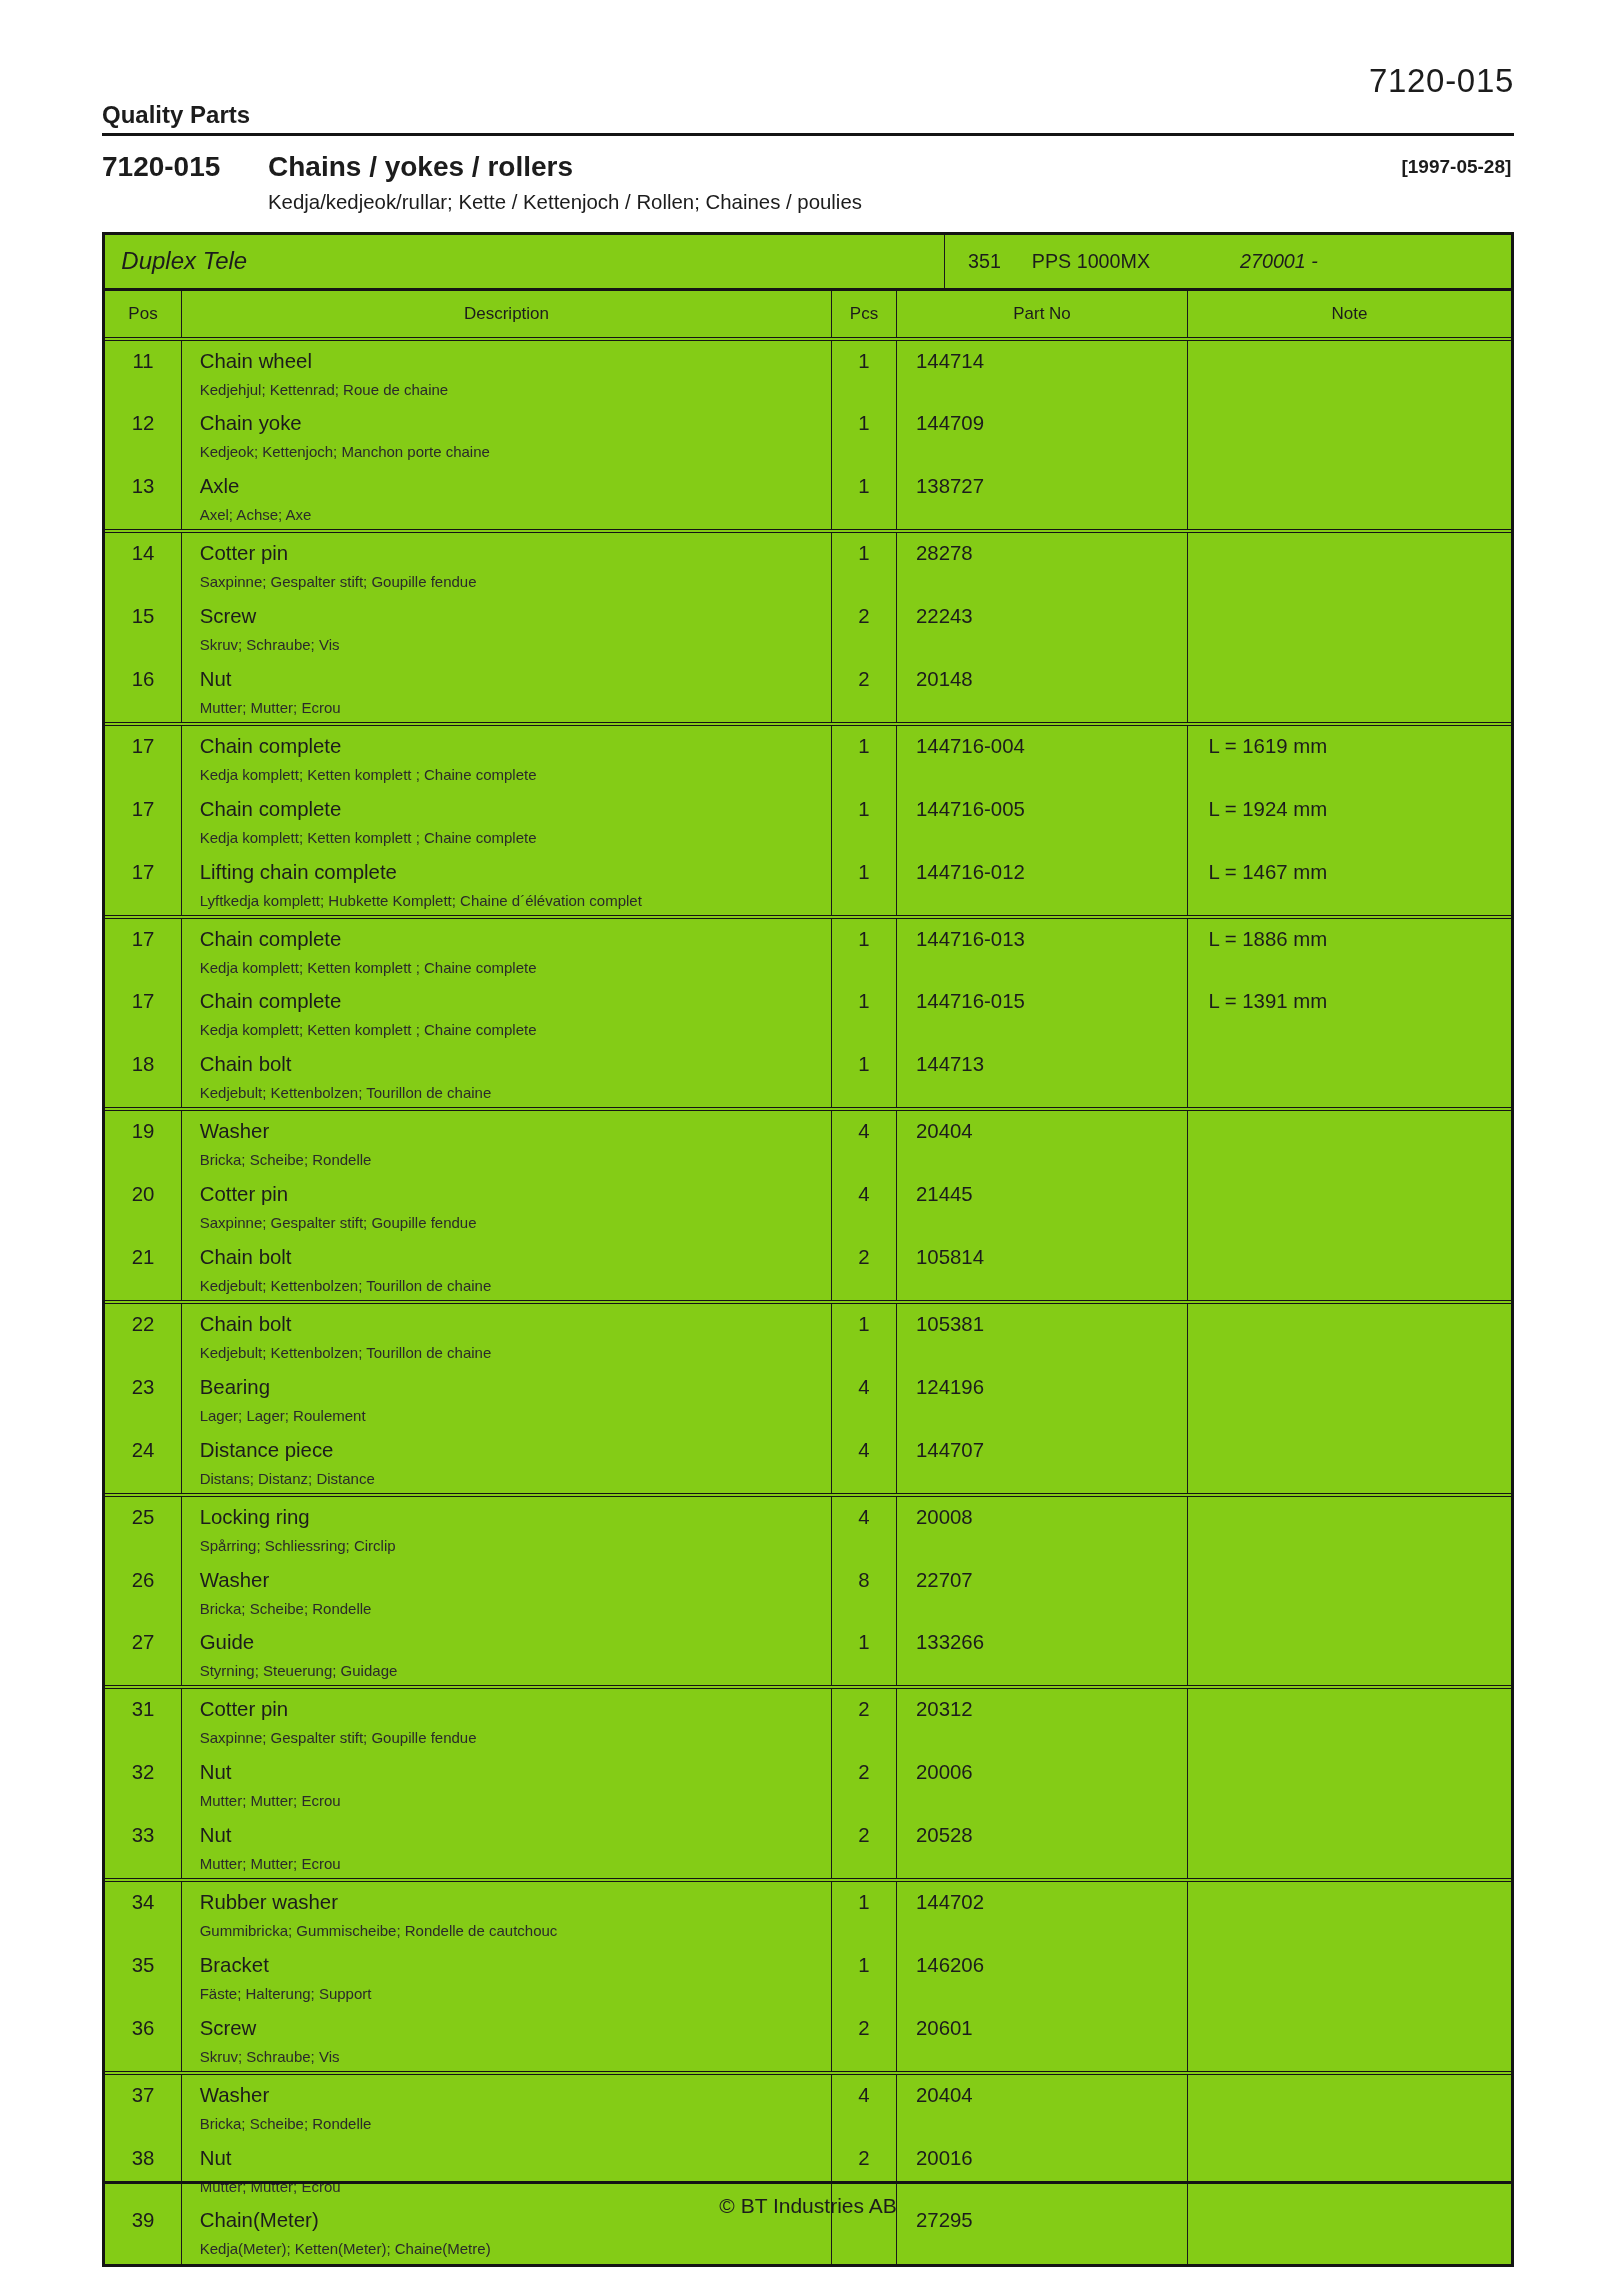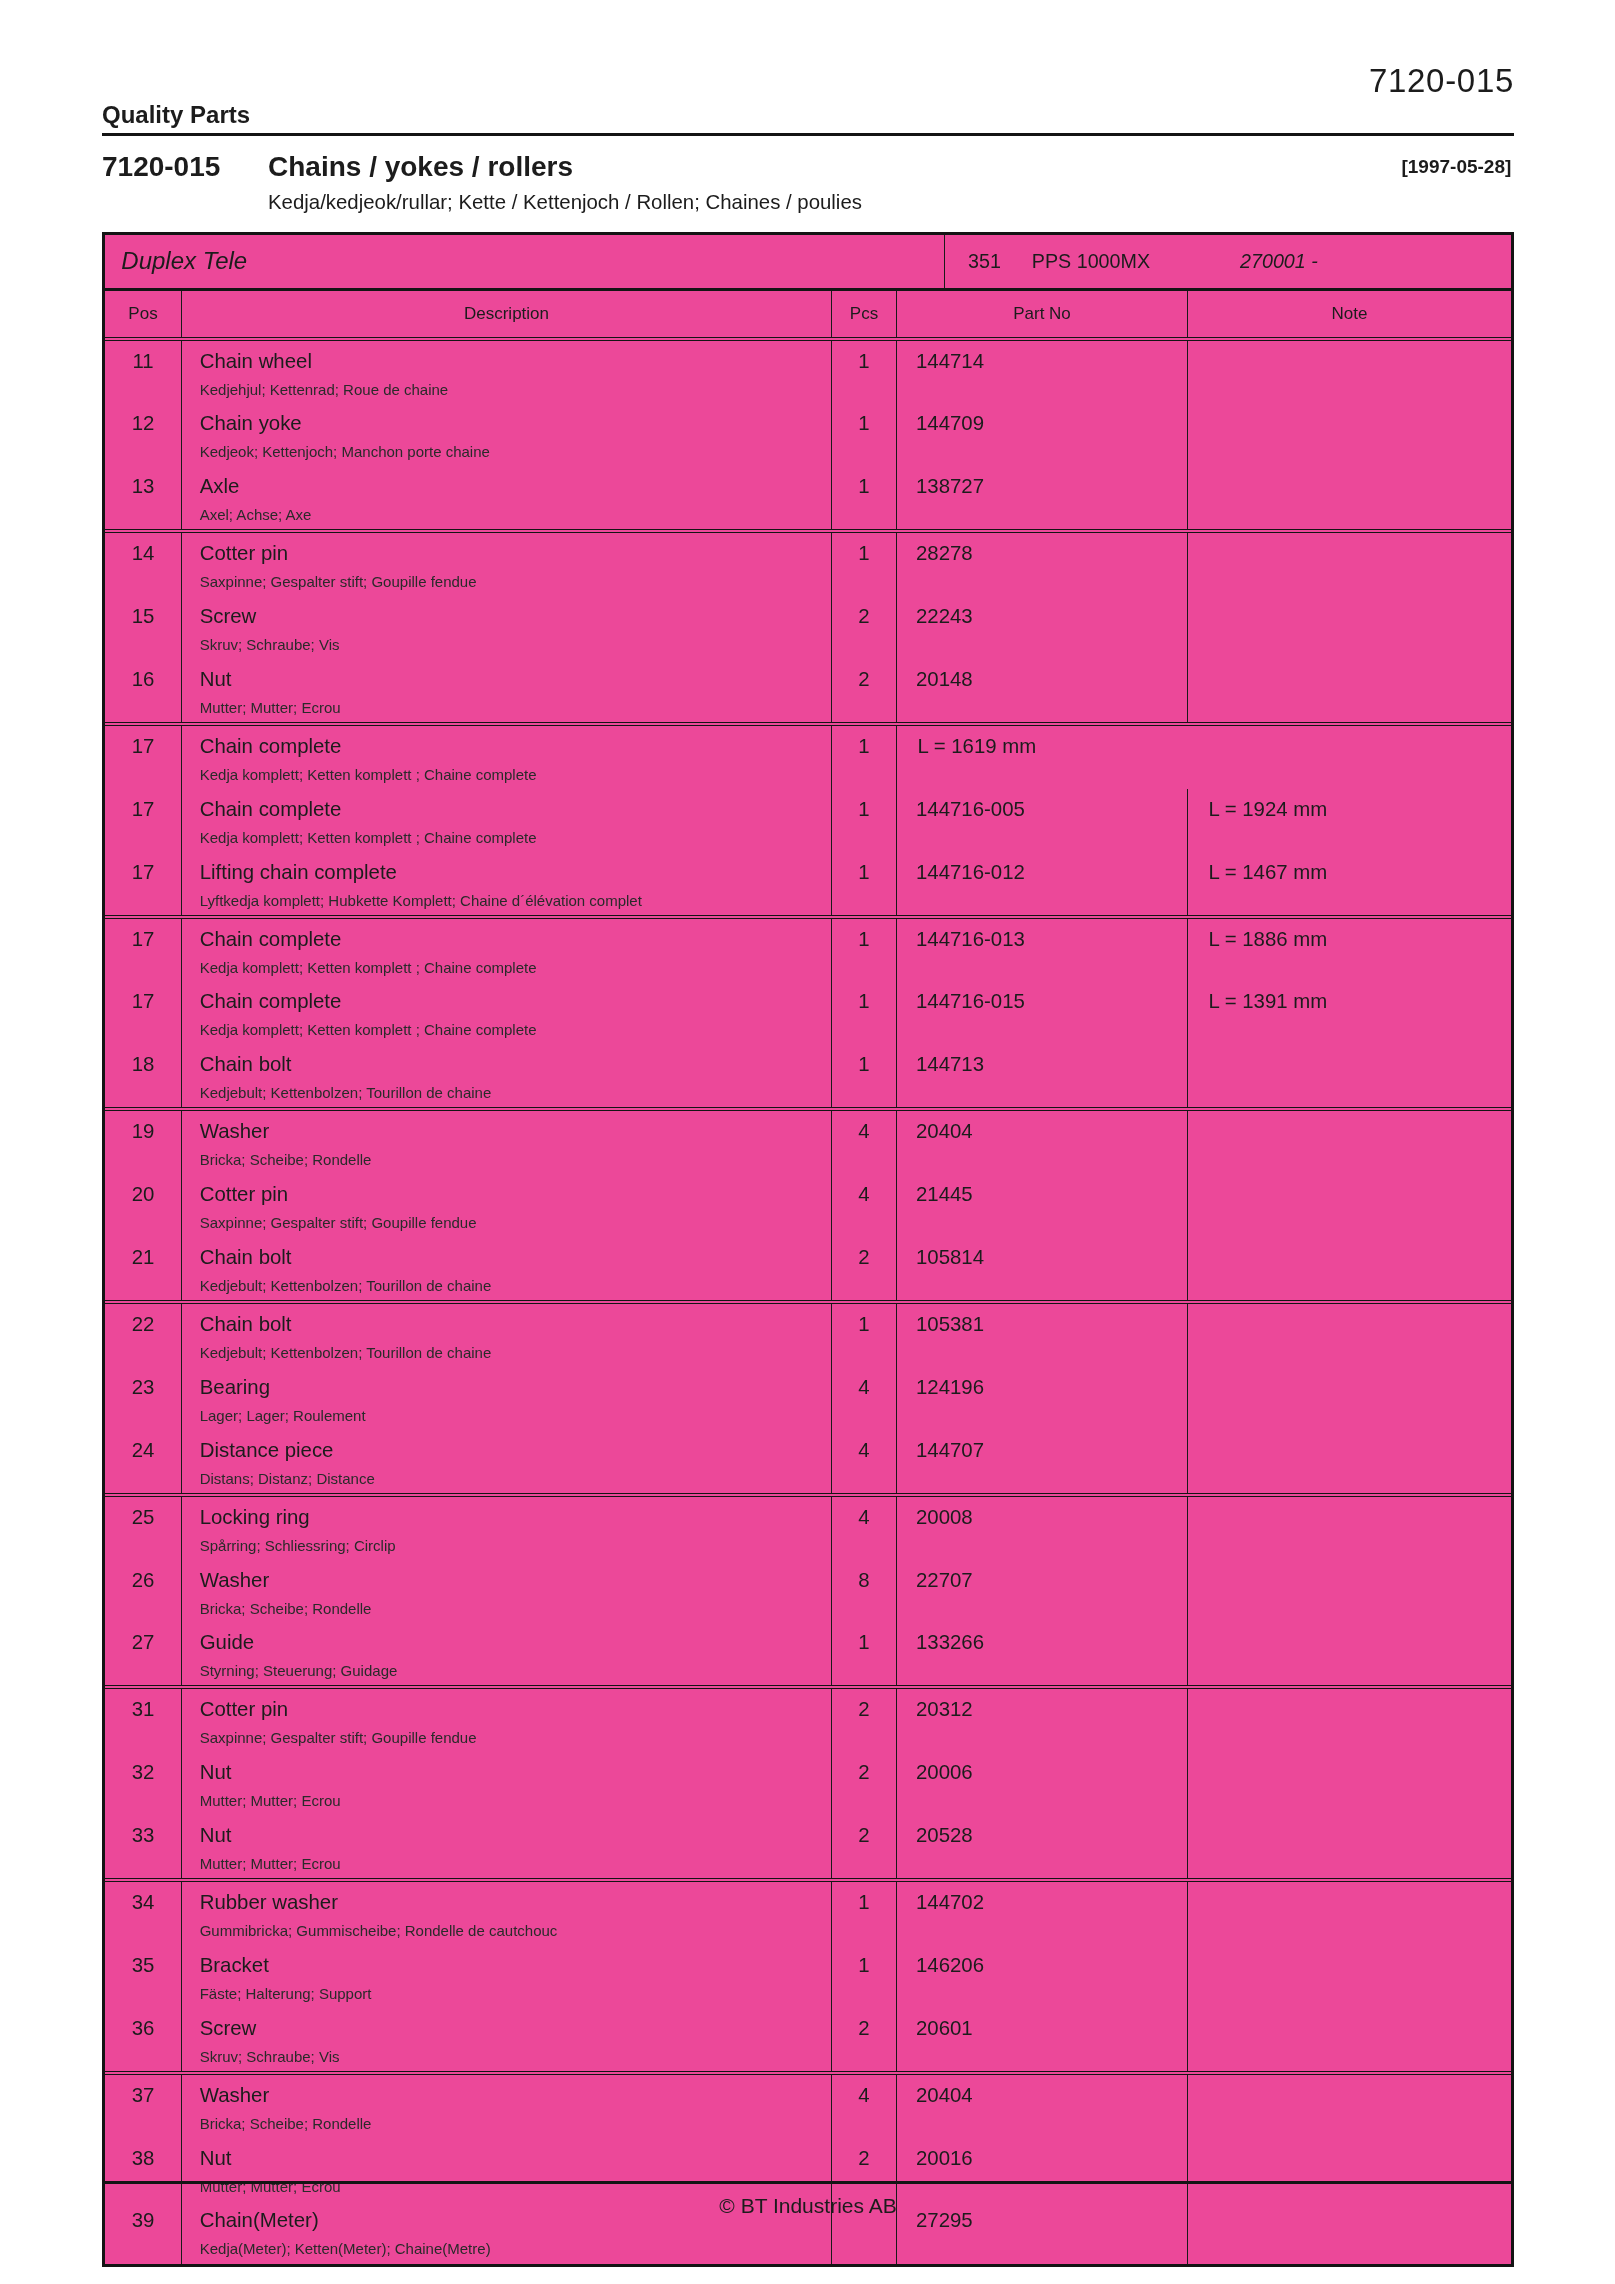--- a/index.html
+++ b/index.html
@@ -58,21 +58,21 @@
   .subtitle {
     margin-left: 166px;
     margin-top: 8.1px;
     font-size: 20.4px;
   }
 
   
   .parts-table {
     margin-top: 17.7px;
     border: 3.4px solid #141414;
-    background: #ec4899;
+    background: #84cc16;
   }
   .info-row {
     display: flex;
     align-items: stretch;
     height: 56px;
     border-bottom: 3.4px solid #141414;
   }
   .info-left {
     width: 840px;
     flex: none;
@@ -242,20 +242,21 @@
   </div>
           </div>
           <div class="group">
             <div class="grid-row row">
     <div class="cell c-pos">17</div>
     <div class="cell c-desc">
       <div class="desc-main">Chain complete</div>
       <div class="desc-sub">Kedja komplett; Ketten komplett ; Chaine complete</div>
     </div>
     <div class="cell c-pcs">1</div>
+    <div class="cell c-part">144716-004</div>
     <div class="cell c-note">L = 1619 mm</div>
   </div>
             <div class="grid-row row">
     <div class="cell c-pos">17</div>
     <div class="cell c-desc">
       <div class="desc-main">Chain complete</div>
       <div class="desc-sub">Kedja komplett; Ketten komplett ; Chaine complete</div>
     </div>
     <div class="cell c-pcs">1</div>
     <div class="cell c-part">144716-005</div>

